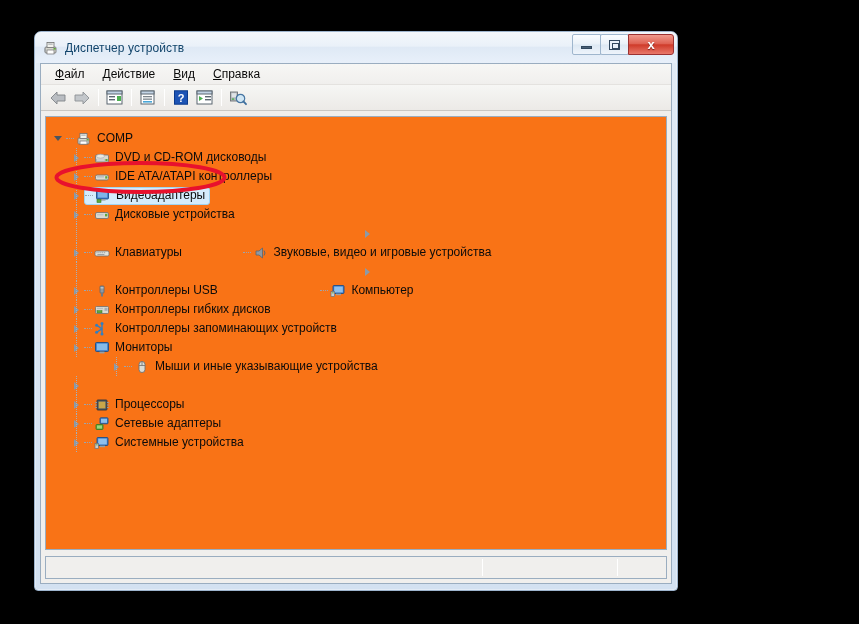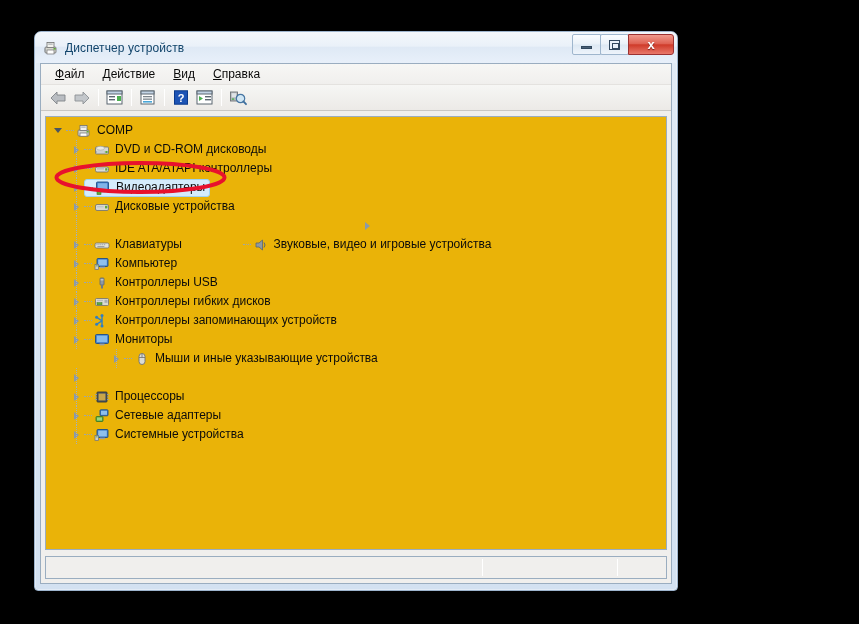--- a/index.html
+++ b/index.html
@@ -142,24 +142,24 @@
     background: #b9b7b3;
     margin: 0 4px;
     border-right: 1px solid #ffffff;
   }
 
   
   #treepanel {
     position: absolute;
     left: 4px; right: 4px;
     top: 52px; bottom: 33px;
-    background: #eab308;
+    background: #f97316;
     border: 1px solid #9aadc0;
     overflow: hidden;
-    padding-top: 4px;
+    padding-top: 12px;
   }
   .tnode {
     display: flex;
     align-items: center;
     height: 19px;
     position: relative;
     white-space: nowrap;
   }
   .tnode .arrow {
     width: 16px; height: 19px;
@@ -453,21 +453,21 @@
                   <rect x="2.4" y="7.2" width="1.2" height="1" fill="#9aa0a6"></rect>
                   <rect x="4.3" y="7.2" width="1.2" height="1" fill="#9aa0a6"></rect>
                   <rect x="6.2" y="7.2" width="1.2" height="1" fill="#9aa0a6"></rect>
                   <rect x="8.1" y="7.2" width="1.2" height="1" fill="#9aa0a6"></rect>
                   <rect x="10" y="7.2" width="1.2" height="1" fill="#9aa0a6"></rect>
                   <rect x="3.4" y="9" width="7" height="1" fill="#9aa0a6"></rect>
                 </svg></span>
               <span class="tlabel">Клавиатуры</span>
             </span>
           </div>
-          <div class="tnode" style="padding-left: 22px;">
+          <div class="tnode" style="padding-left: 22px; flex-direction: column;">
             <span class="vline" style="left: 30px;"></span>
             <span class="arrow">
               <span class="tri"></span>
             </span>
             <span class="selbox">
               <span class="dots"></span>
               <span class="ticon"><svg width="16" height="16" viewBox="0 0 16 16">
                   <rect x="3" y="2.5" width="11" height="8" rx="1" fill="#3d7cc9" stroke="#1e4e86" stroke-width="0.9"></rect>
                   <rect x="4.2" y="3.6" width="8.6" height="5.8" fill="#8fc0ec"></rect>
                   <rect x="6" y="10.6" width="5" height="1.6" fill="#9aa0a6"></rect>

